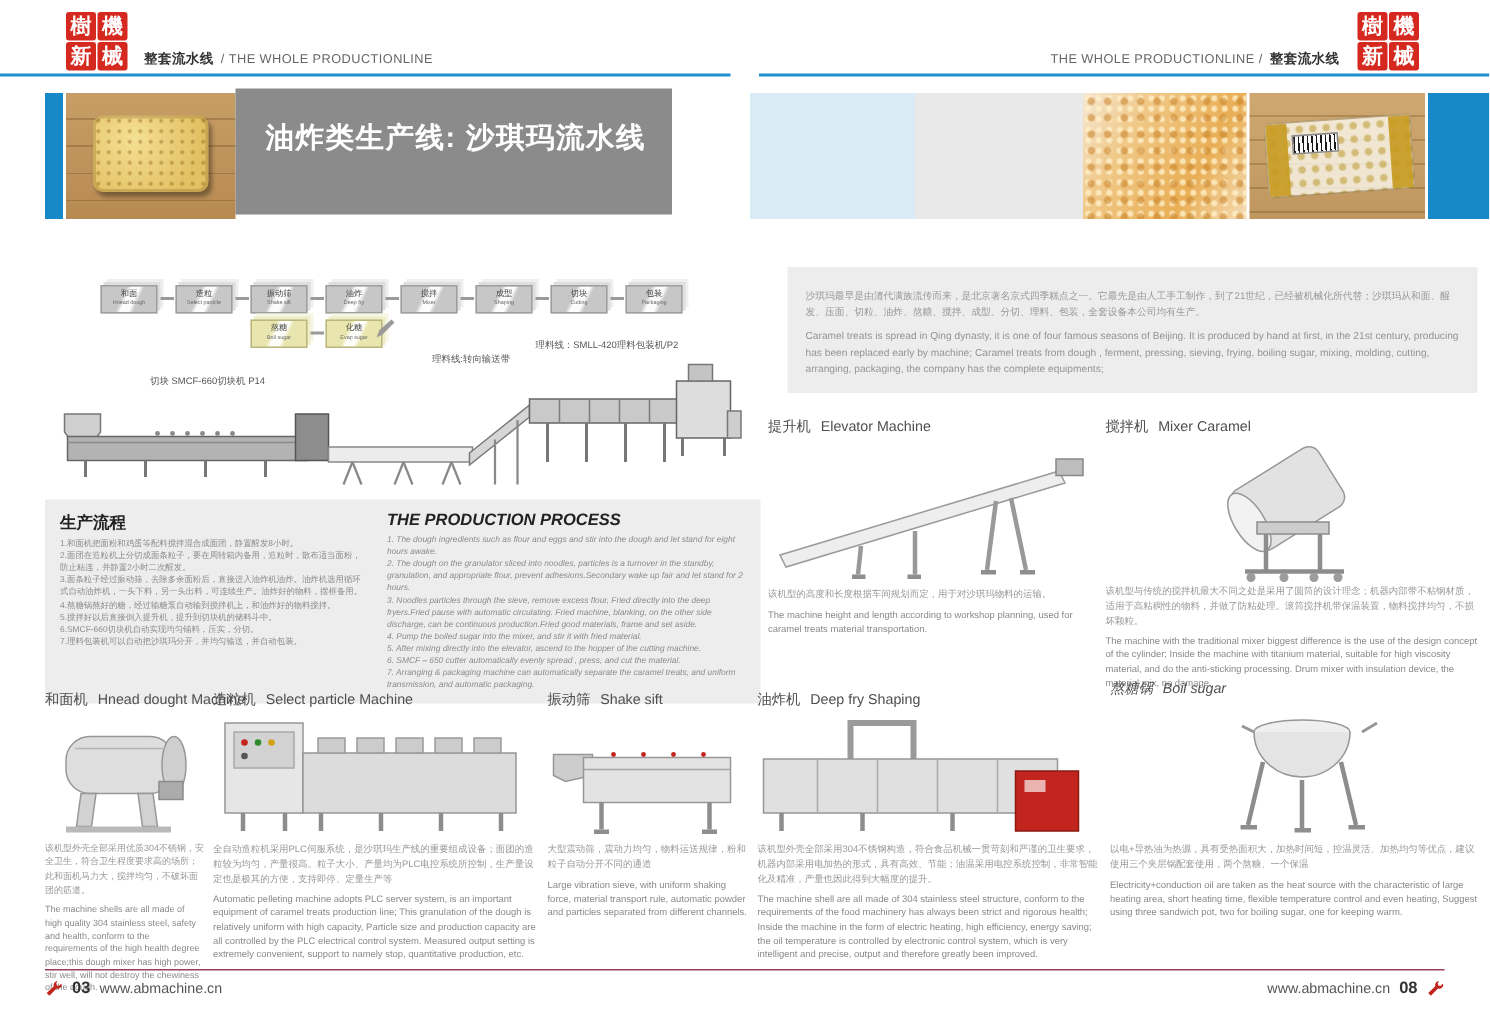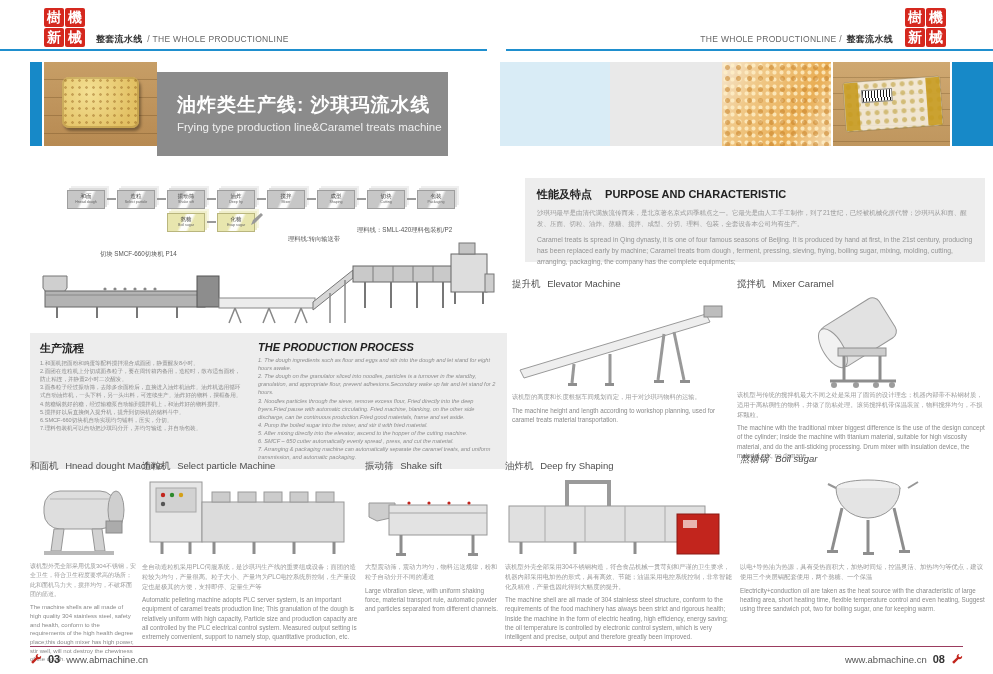--- a/index.html
+++ b/index.html
@@ -106,23 +106,22 @@
     <span>械</span>
   </div>
 
   <div class="ab blue-rule" style="left:0;top:49px;width:487px;"></div>
   <div class="ab blue-rule" style="left:506px;top:49px;width:487px;"></div>
 
   <div class="ab" style="left:30px;top:62px;width:12px;height:84px;background:#1789c8;"></div>
   <div class="ab photo-wood" style="left:44px;top:62px;width:113px;height:84px;">
     <div class="sachima"></div>
   </div>
-  <div class="ab banner-gray" style="left:157px;top:72px;width:291px;height:84px;">
+  <div class="ab banner-gray" style="left:157px;top:59px;width:291px;height:84px;">
     <div class="banner-zh">油炸类生产线: 沙琪玛流水线</div>
-    <div class="banner-en">Frying type production line&amp;Caramel treats machine</div>
   </div>
   <div class="ab" style="left:500px;top:62px;width:110px;height:84px;background:#d9ecf6;"></div>
   <div class="ab" style="left:610px;top:62px;width:112px;height:84px;background:#e9e9e9;"></div>
   <div class="ab photo-closeup" style="left:722px;top:62px;width:109px;height:84px;"></div>
   <div class="ab photo-pack" style="left:833px;top:62px;width:117px;height:84px;">
     <div class="package">
       <div class="pack-end" style="left:0;"></div>
       <div class="pack-end" style="right:0;"></div>
       <div class="barcode"></div>
     </div>
@@ -266,24 +265,20 @@
         <div class="p-item">3. Noodles particles through the sieve, remove excess flour, Fried directly into the deep fryers.Fried pause with automatic circulating. Fried machine, blanking, on the other side discharge, can be continuous production.Fried good materials, frame and set aside.</div>
         <div class="p-item">4. Pump the boiled sugar into the mixer, and stir it with fried material.</div>
         <div class="p-item">5. After mixing directly into the elevator, ascend to the hopper of the cutting machine.</div>
         <div class="p-item">6. SMCF – 650 cutter automatically evenly spread , press, and cut the material.</div>
         <div class="p-item">7. Arranging &amp; packaging machine can automatically separate the caramel treats, and uniform transmission, and automatic packaging.</div>
       </div>
     </div>
   </div>
 
   <div class="ab panel" style="left:525px;top:178px;width:460px;height:84px;padding:9px 12px;">
-    <div class="p-title">
-      <span>性能及特点</span>
-      <span class="en">PURPOSE AND CHARACTERISTIC</span>
-    </div>
     <div class="purpose-zh">沙琪玛最早是由清代满族流传而来，是北京著名京式四季糕点之一。它最先是由人工手工制作，到了21世纪，已经被机械化所代替；沙琪玛从和面、醒发、压面、切粒、油炸、熬糖、搅拌、成型、分切、理料、包装，全套设备本公司均有生产。</div>
     <div class="purpose-en">Caramel treats is spread in Qing dynasty, it is one of four famous seasons of Beijing. It is produced by hand at first, in the 21st century, producing has been replaced early by machine; Caramel treats from dough , ferment, pressing, sieving, frying, boiling sugar, mixing, molding, cutting, arranging, packaging, the company has the complete equipments;</div>
   </div>
 
   <div class="ab cap" style="left:512px;top:278px;">
     <span class="zh">提升机</span>
     <span>Elevator Machine</span>
   </div>
   <svg class="ab" style="left:512px;top:294px;" width="222" height="92" viewBox="0 0 222 92">
     <polygon points="8,76 194,20 198,28 12,84" fill="#eeeeee" stroke="#9a9a9a"></polygon>

